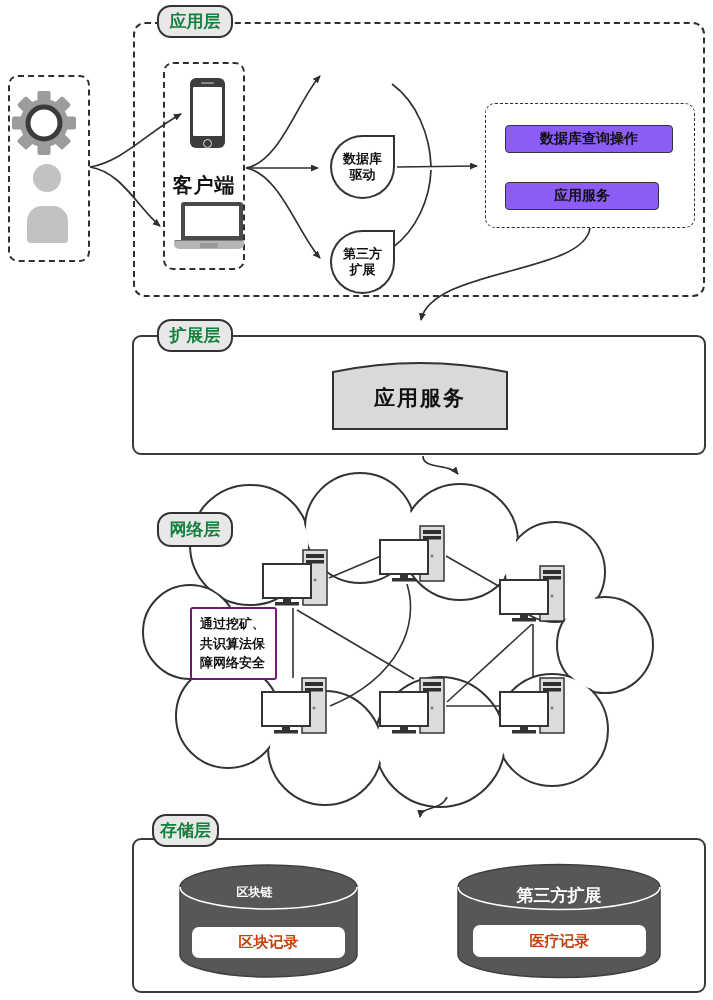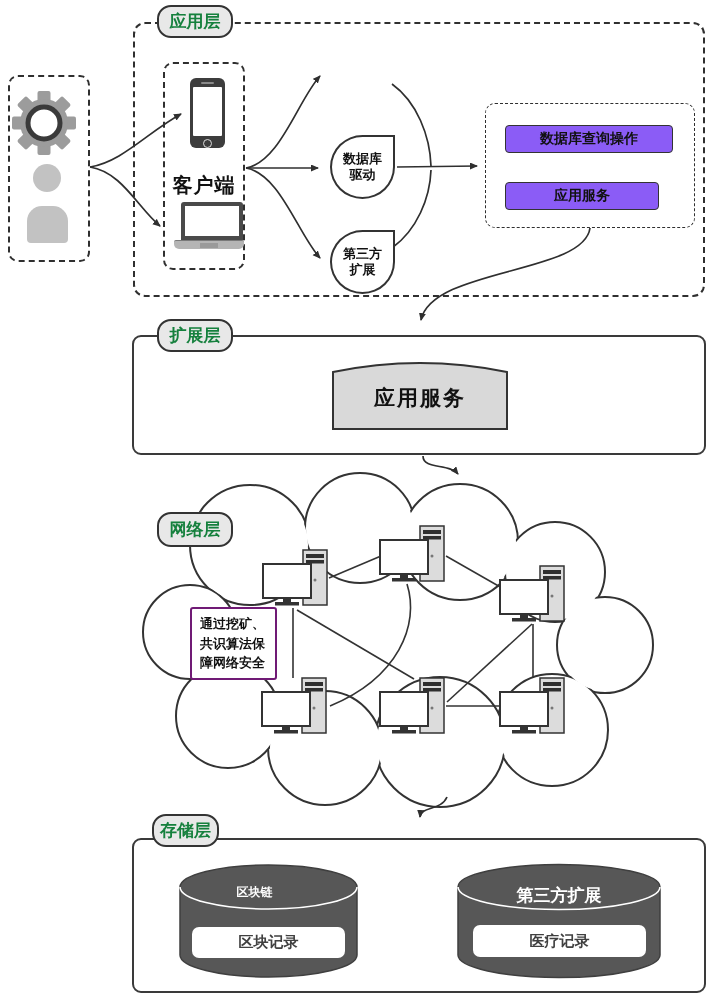--- a/index.html
+++ b/index.html
@@ -13,21 +13,21 @@
         display:flex;align-items:center;justify-content:center;
         font-weight:bold;font-size:17px;color:#15803d;z-index:5;}
   .teardrop{width:65px;height:64px;background:#fff;border:2px solid #333;
         border-radius:50% 0 50% 50%;display:flex;align-items:center;justify-content:center;
         text-align:center;font-weight:bold;font-size:13px;line-height:1.25;color:#111;z-index:4;}
   .teardrop .tdtxt{width:46px;}
   .srv-btn{background:#8b5cf6;border:1.6px solid #333;border-radius:4px;
         display:flex;align-items:center;justify-content:center;
         font-weight:bold;font-size:14px;color:#111;z-index:4;}
   .record{background:#ffffff;border-radius:7px;display:flex;align-items:center;justify-content:center;
-        font-weight:bold;font-size:15px;color:#404040;z-index:6;}
+        font-weight:bold;font-size:15px;color:#c2410c;z-index:6;}
   .cyl-title{position:absolute;text-align:center;font-weight:bold;color:#ffffff;z-index:6;}
   .note-box{background:#ffffff;border:2px solid #701a75;border-radius:3px;
         font-weight:bold;font-size:13px;line-height:1.5;color:#111;
         padding:5px 8px;z-index:6;}
   .client-label{position:absolute;text-align:center;font-weight:bold;font-size:20px;
         letter-spacing:1px;color:#111;z-index:4;margin-top:21px;}
   .contract-label{display:flex;align-items:center;justify-content:center;
         font-weight:bold;font-size:21px;letter-spacing:2px;color:#111;z-index:5;}
   
   .phone{background:#3d3d3d;border-radius:6px;z-index:4;}

